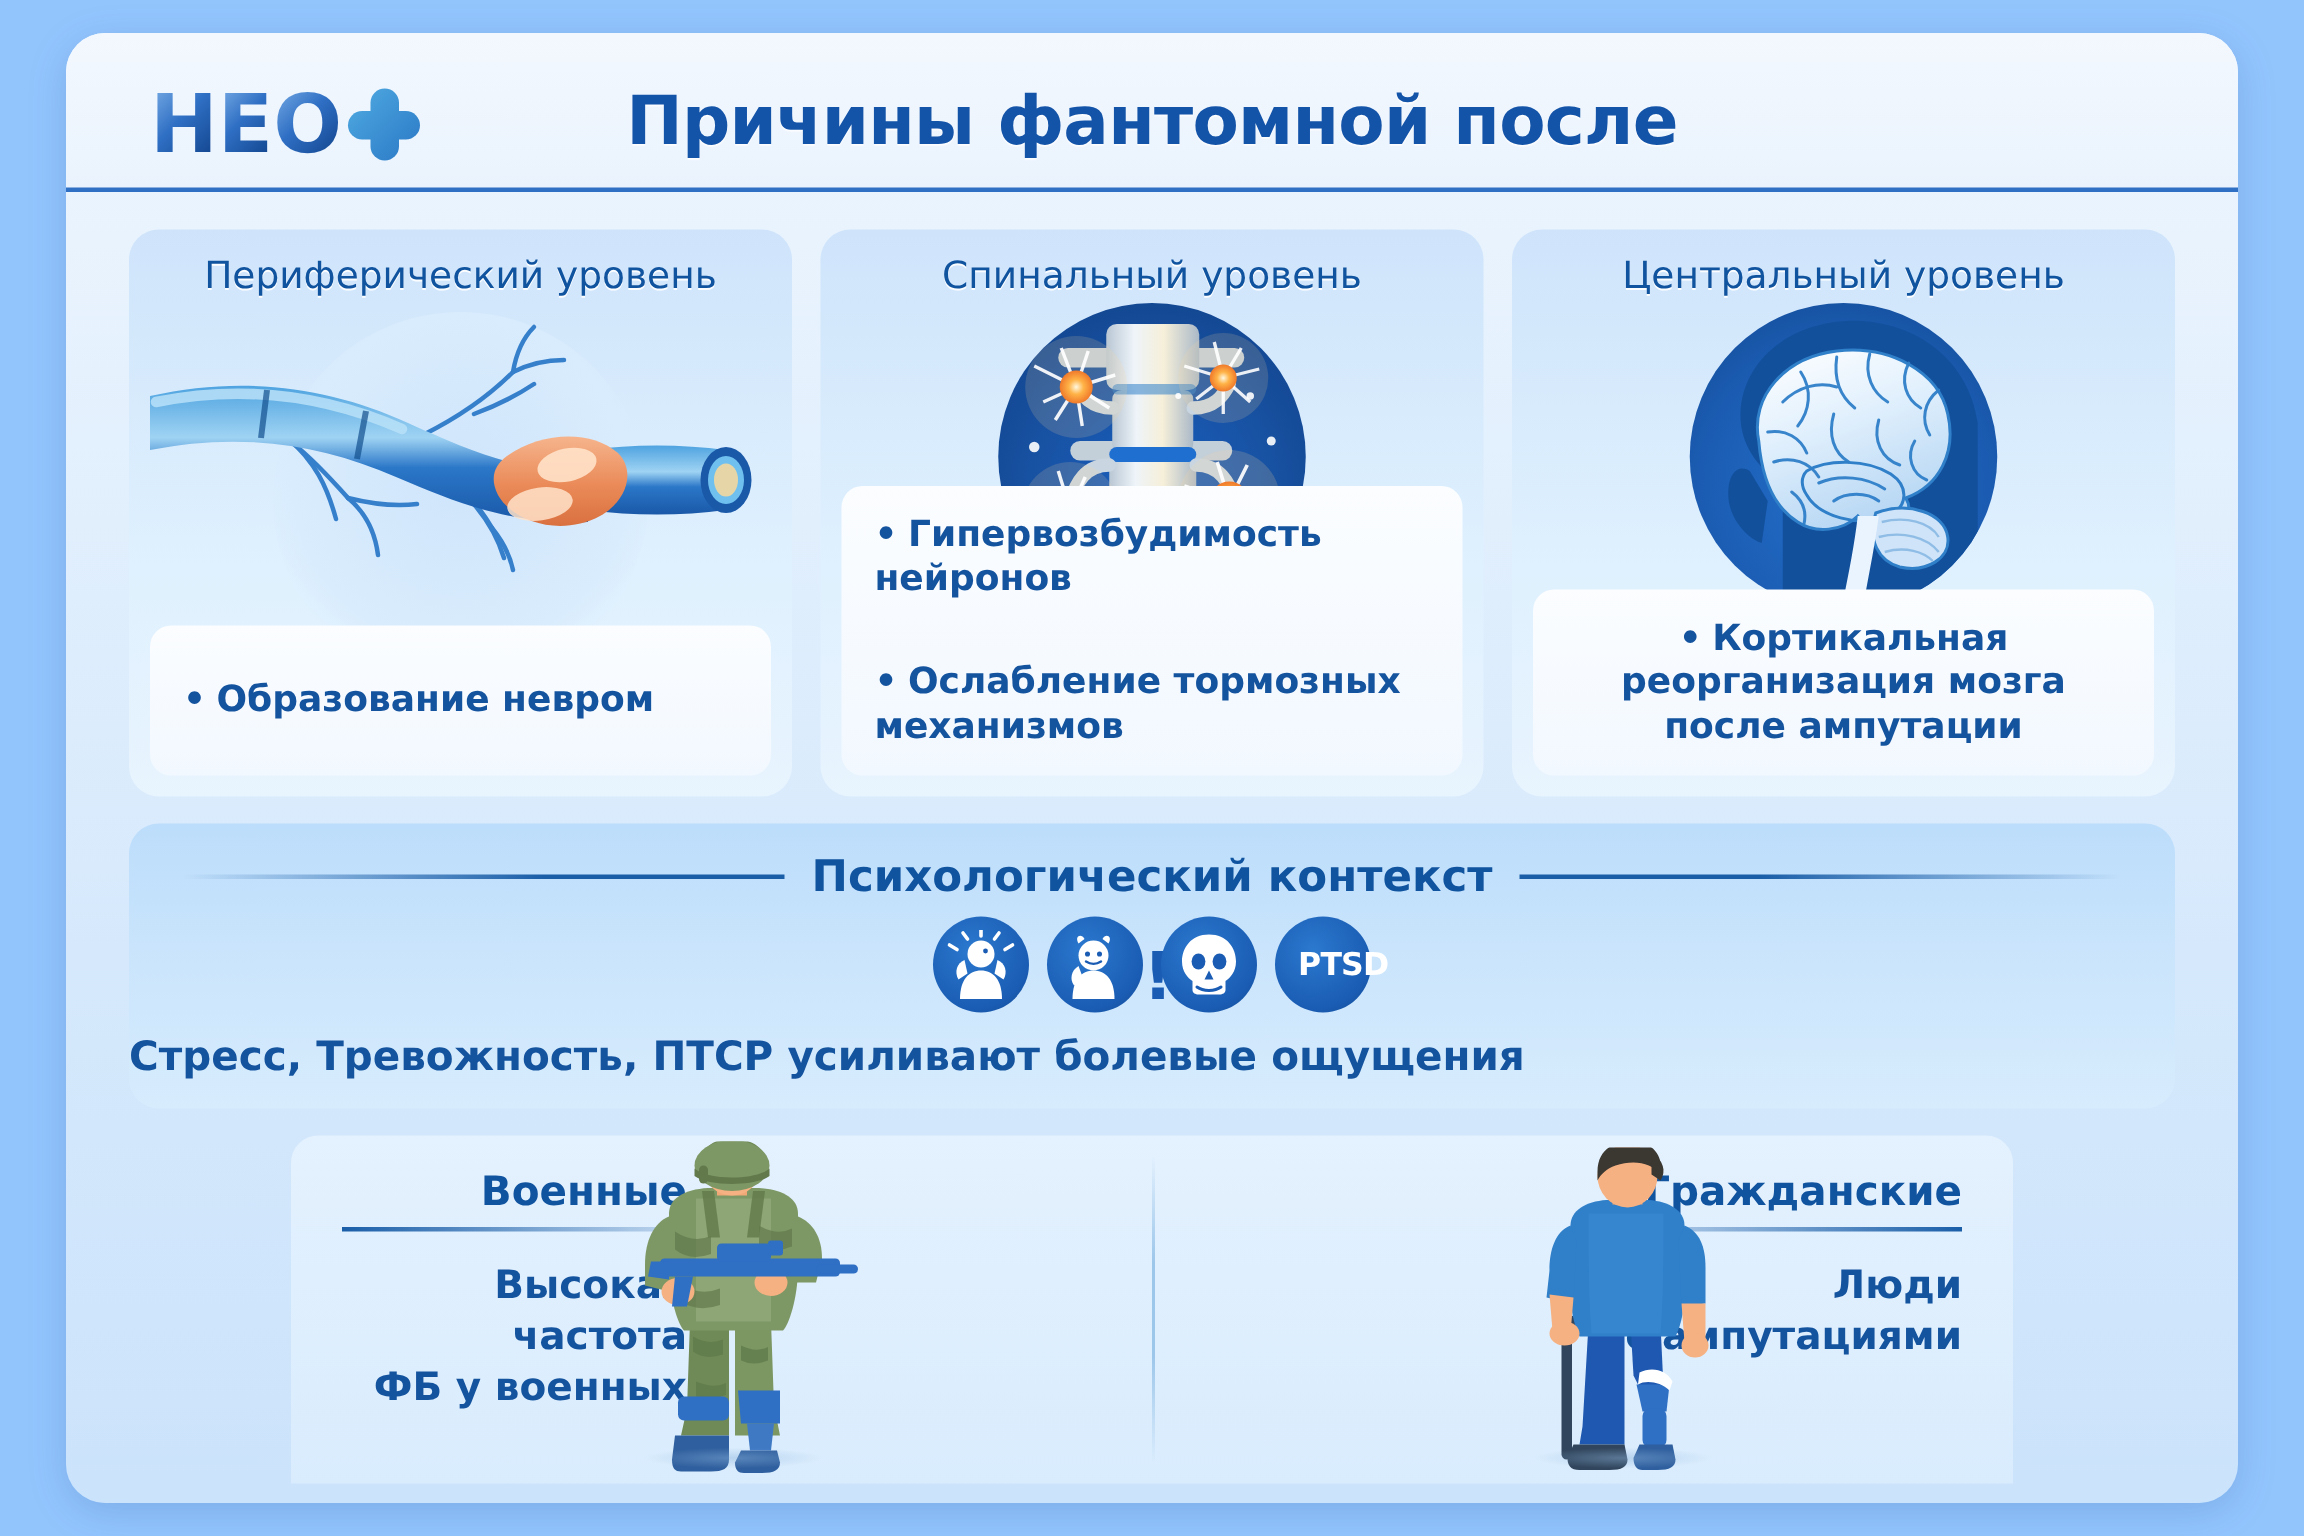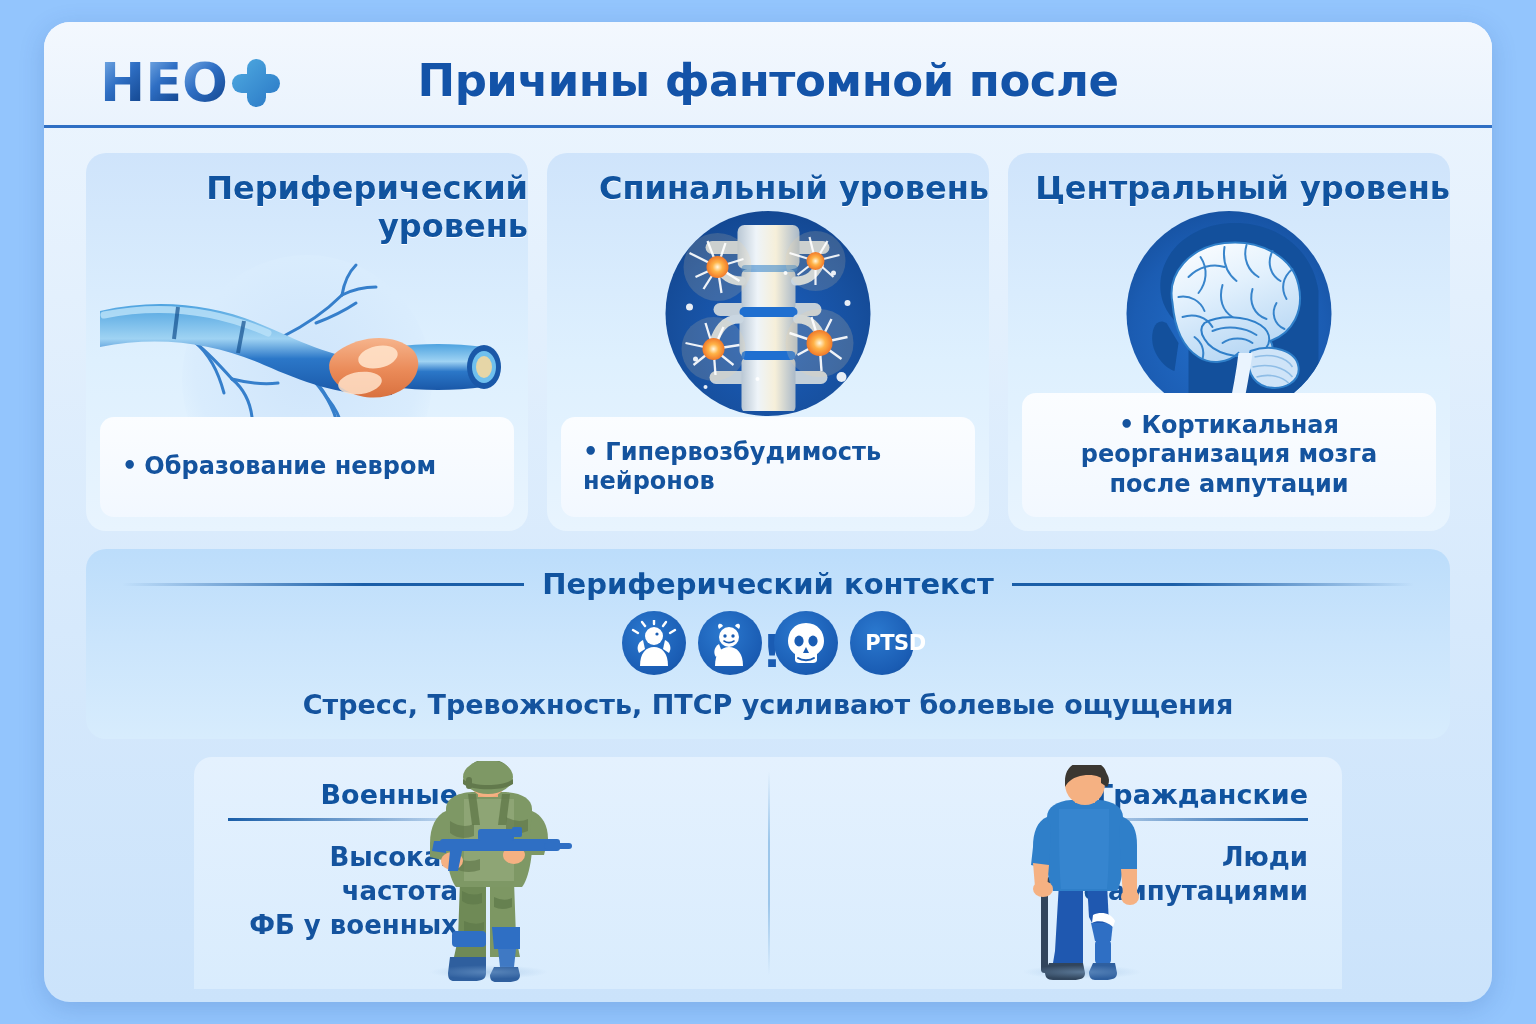--- a/index.html
+++ b/index.html
@@ -58,22 +58,22 @@
     display: flex; gap: 19px;
     padding: 25px 42px 0 42px;
   }
   .card {
     flex: 1 1 0; height: 378px;
     border-radius: 20px;
     background: linear-gradient(180deg,#cfe4fb 0%, #def0fe 55%, #e8f4fe 100%);
     position: relative; overflow: hidden;
   }
   .card-title {
-    text-align: right; margin-top: 16px;
-    font-size: 32px; font-weight: 700; color: #10539f;
+    text-align: center; margin-top: 16px;
+    font-size: 25px; font-weight: 400; color: #10539f;
     font-family: "DejaVu Sans", sans-serif;
     text-shadow: 0 1px 0 rgba(255,255,255,0.9);
   }
   .art { position: relative; height: 190px; margin-top: 4px; }
   .card-list {
     position: absolute; left: 14px; right: 14px; bottom: 14px;
     min-height: 100px;
     background: linear-gradient(180deg,#fbfdff 0%,#f2f8ff 100%);
     border-radius: 14px;
     padding: 16px 14px 16px 22px;
@@ -126,21 +126,21 @@
         color: #fff; position: relative; }
   .pi svg { display:block; }
   .pi .ptsd { font-size: 21px; font-weight: 800; letter-spacing: -0.5px;
               font-family:"DejaVu Sans", sans-serif;padding-left:27px; }
   .pi.bang::after {
     content:"!"; position:absolute; right:-20px; bottom:-2px;
     font-size: 44px; font-weight: 800; color:#1a5cb3;
     font-family:"DejaVu Sans", sans-serif;
   }
   .psych-caption {
-    text-align:center; margin-top: 14px;
+    text-align:left; margin-top: 14px;
     font-size: 27px; font-weight: 700; color:#14539e;
     font-family:"DejaVu Sans", sans-serif;
   }
   
   .compare {
     margin: 18px 150px 0 150px;
     height: 232px;
     border-radius: 18px 18px 0 0;
     background: linear-gradient(180deg,#e4f1fe 0%, #d9ecfd 100%);
     display: flex; position: relative;
@@ -349,20 +349,21 @@
                 <circle cx="120" cy="62" r="2"></circle>
                 <circle cx="92" cy="168" r="2"></circle>
               <circle cx="168" cy="62" r="2.5"></circle>
                 <circle cx="40" cy="176" r="2"></circle>
             </g>
           </g>
         </svg>
       </div>
       <div class="card-list">
         <div class="bullet"><span class="dot">•</span><span>Гипервозбудимость нейронов</span></div>
+        <div class="bullet"><span class="dot">•</span><span>Ослабление тормозных механизмов</span></div>
       </div>
     </div>
 
     <div class="card">
       <div class="card-title">Центральный уровень</div>
       <div class="art">
         <div class="brain-circle"></div>
         <svg width="205" height="200" viewBox="0 0 205 200" style="position:absolute;left:50%;top:0;transform:translateX(-50%)">
           <defs>
             <clipPath id="clipHead">
@@ -413,21 +414,21 @@
       </div>
       <div class="card-list center">
         <div class="bullet"><span class="dot">•</span><span>Кортикальная реорганизация мозга после ампутации</span></div>
       </div>
     </div>
   </div>
 
   <div class="psych">
     <div class="psych-head">
       <div class="rule"></div>
-      <div class="psych-title">Периферический контекст</div>
+      <div class="psych-title">Психологический контекст</div>
       <div class="rule right"></div>
     </div>
 
     <div class="psych-icons">
       <div class="pi">
         <svg width="46" height="46" viewBox="0 0 46 46">
           <g stroke="#ffffff" stroke-width="2.4" stroke-linecap="round">
             <path d="M14 6 L11 2"></path>
               <path d="M23 4 L23 0"></path>
               <path d="M32 6 L35 2"></path>

